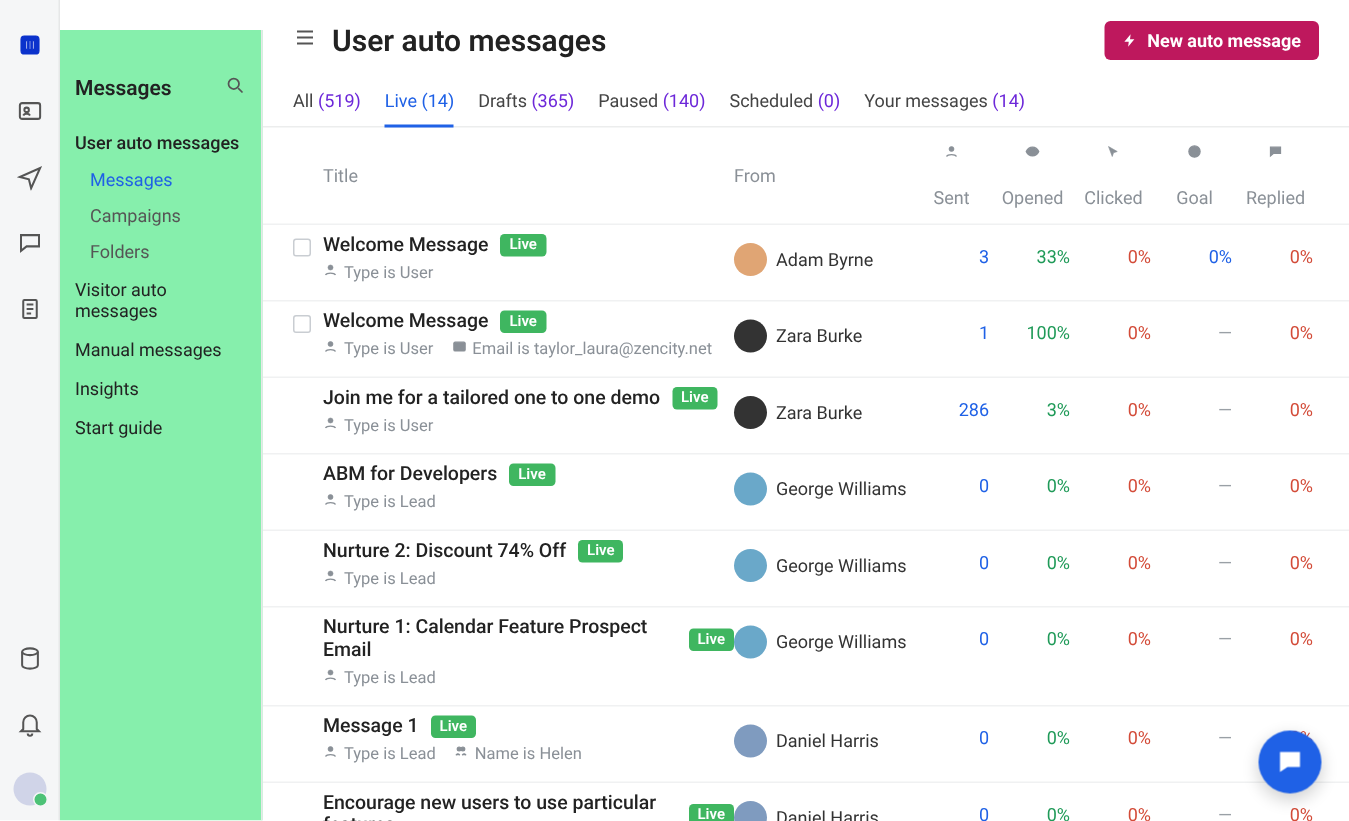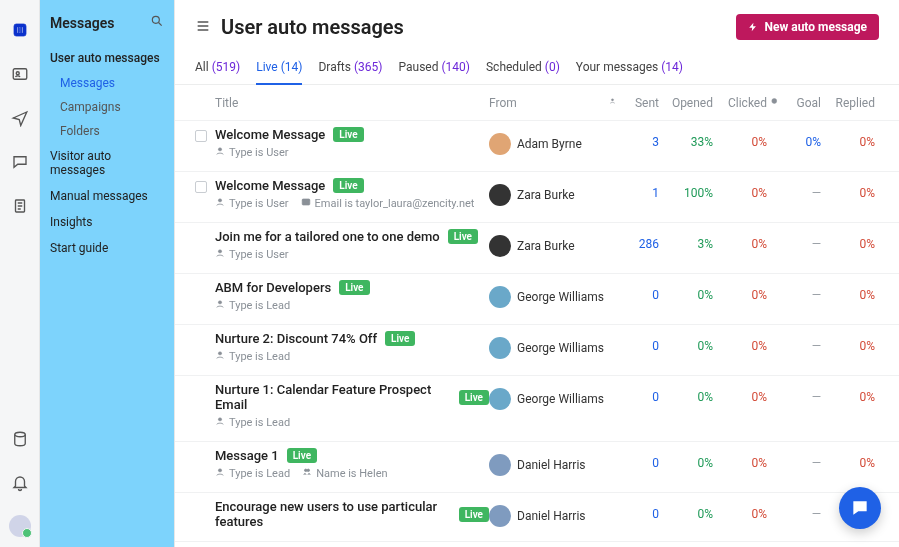--- a/index.html
+++ b/index.html
@@ -39,23 +39,24 @@
     background:#d0d4e8;margin:10px 0;position:relative;
   }
   .avatar-small::after{
     content:'';position:absolute;right:-1px;bottom:-1px;
     width:8px;height:8px;border-radius:50%;
     background:#4dc277;border:1px solid #f5f6f7;
   }
   
   .sidebar {
     width: 135px;
-    background:#7dd3fc;
+    background:#86efac;
     border-right:1px solid #e6e7e8;
-    padding-top:8px;
+    padding-top:24px;
+    margin-top:20px;
   }
   .side-header {
     display:flex;align-items:center;justify-content:space-between;
     padding:6px 10px 14px 10px;
     font-size:14px;font-weight:600;color:#222;
   }
   .side-header svg { width:14px;height:14px;stroke:#555; }
   .side-section { font-size:12px; color:#222; padding:6px 10px; cursor:default; }
   .side-section.bold { font-weight:500; }
   .side-sub { padding:5px 10px 5px 20px; font-size:12px; color:#555; }
@@ -87,21 +88,21 @@
   }
   
   .thead {
     display:flex; align-items:center; padding:10px 20px; color:#8a9097;
     font-size:12px; border-bottom:1px solid #f0f1f2;
   }
   .col-check { width:20px; }
   .col-title { flex:1; padding-left:0px;}
   .col-from { width:120px; }
   .col-m { width:54px; text-align:right; padding-right:4px;}
-  .th-ic { display:inline-flex;gap:19px; justify-content:flex-end;width:100%;}
+  .th-ic { display:inline-flex;align-items:center;gap:19px; justify-content:flex-end;width:100%;flex-direction:column;}
   .th-ic svg { width:10px;height:10px; fill:#8a9097; stroke:#8a9097;}
   
   .row {
     display:flex; align-items:flex-start; padding:6px 20px 12px 20px;
     border-bottom:1px solid #f0f1f2;
   }
   .chk {
     width:12px;height:12px;border:1px solid #c9cdd2;border-radius:2px;
     margin-top:3px; visibility:hidden;
   }

